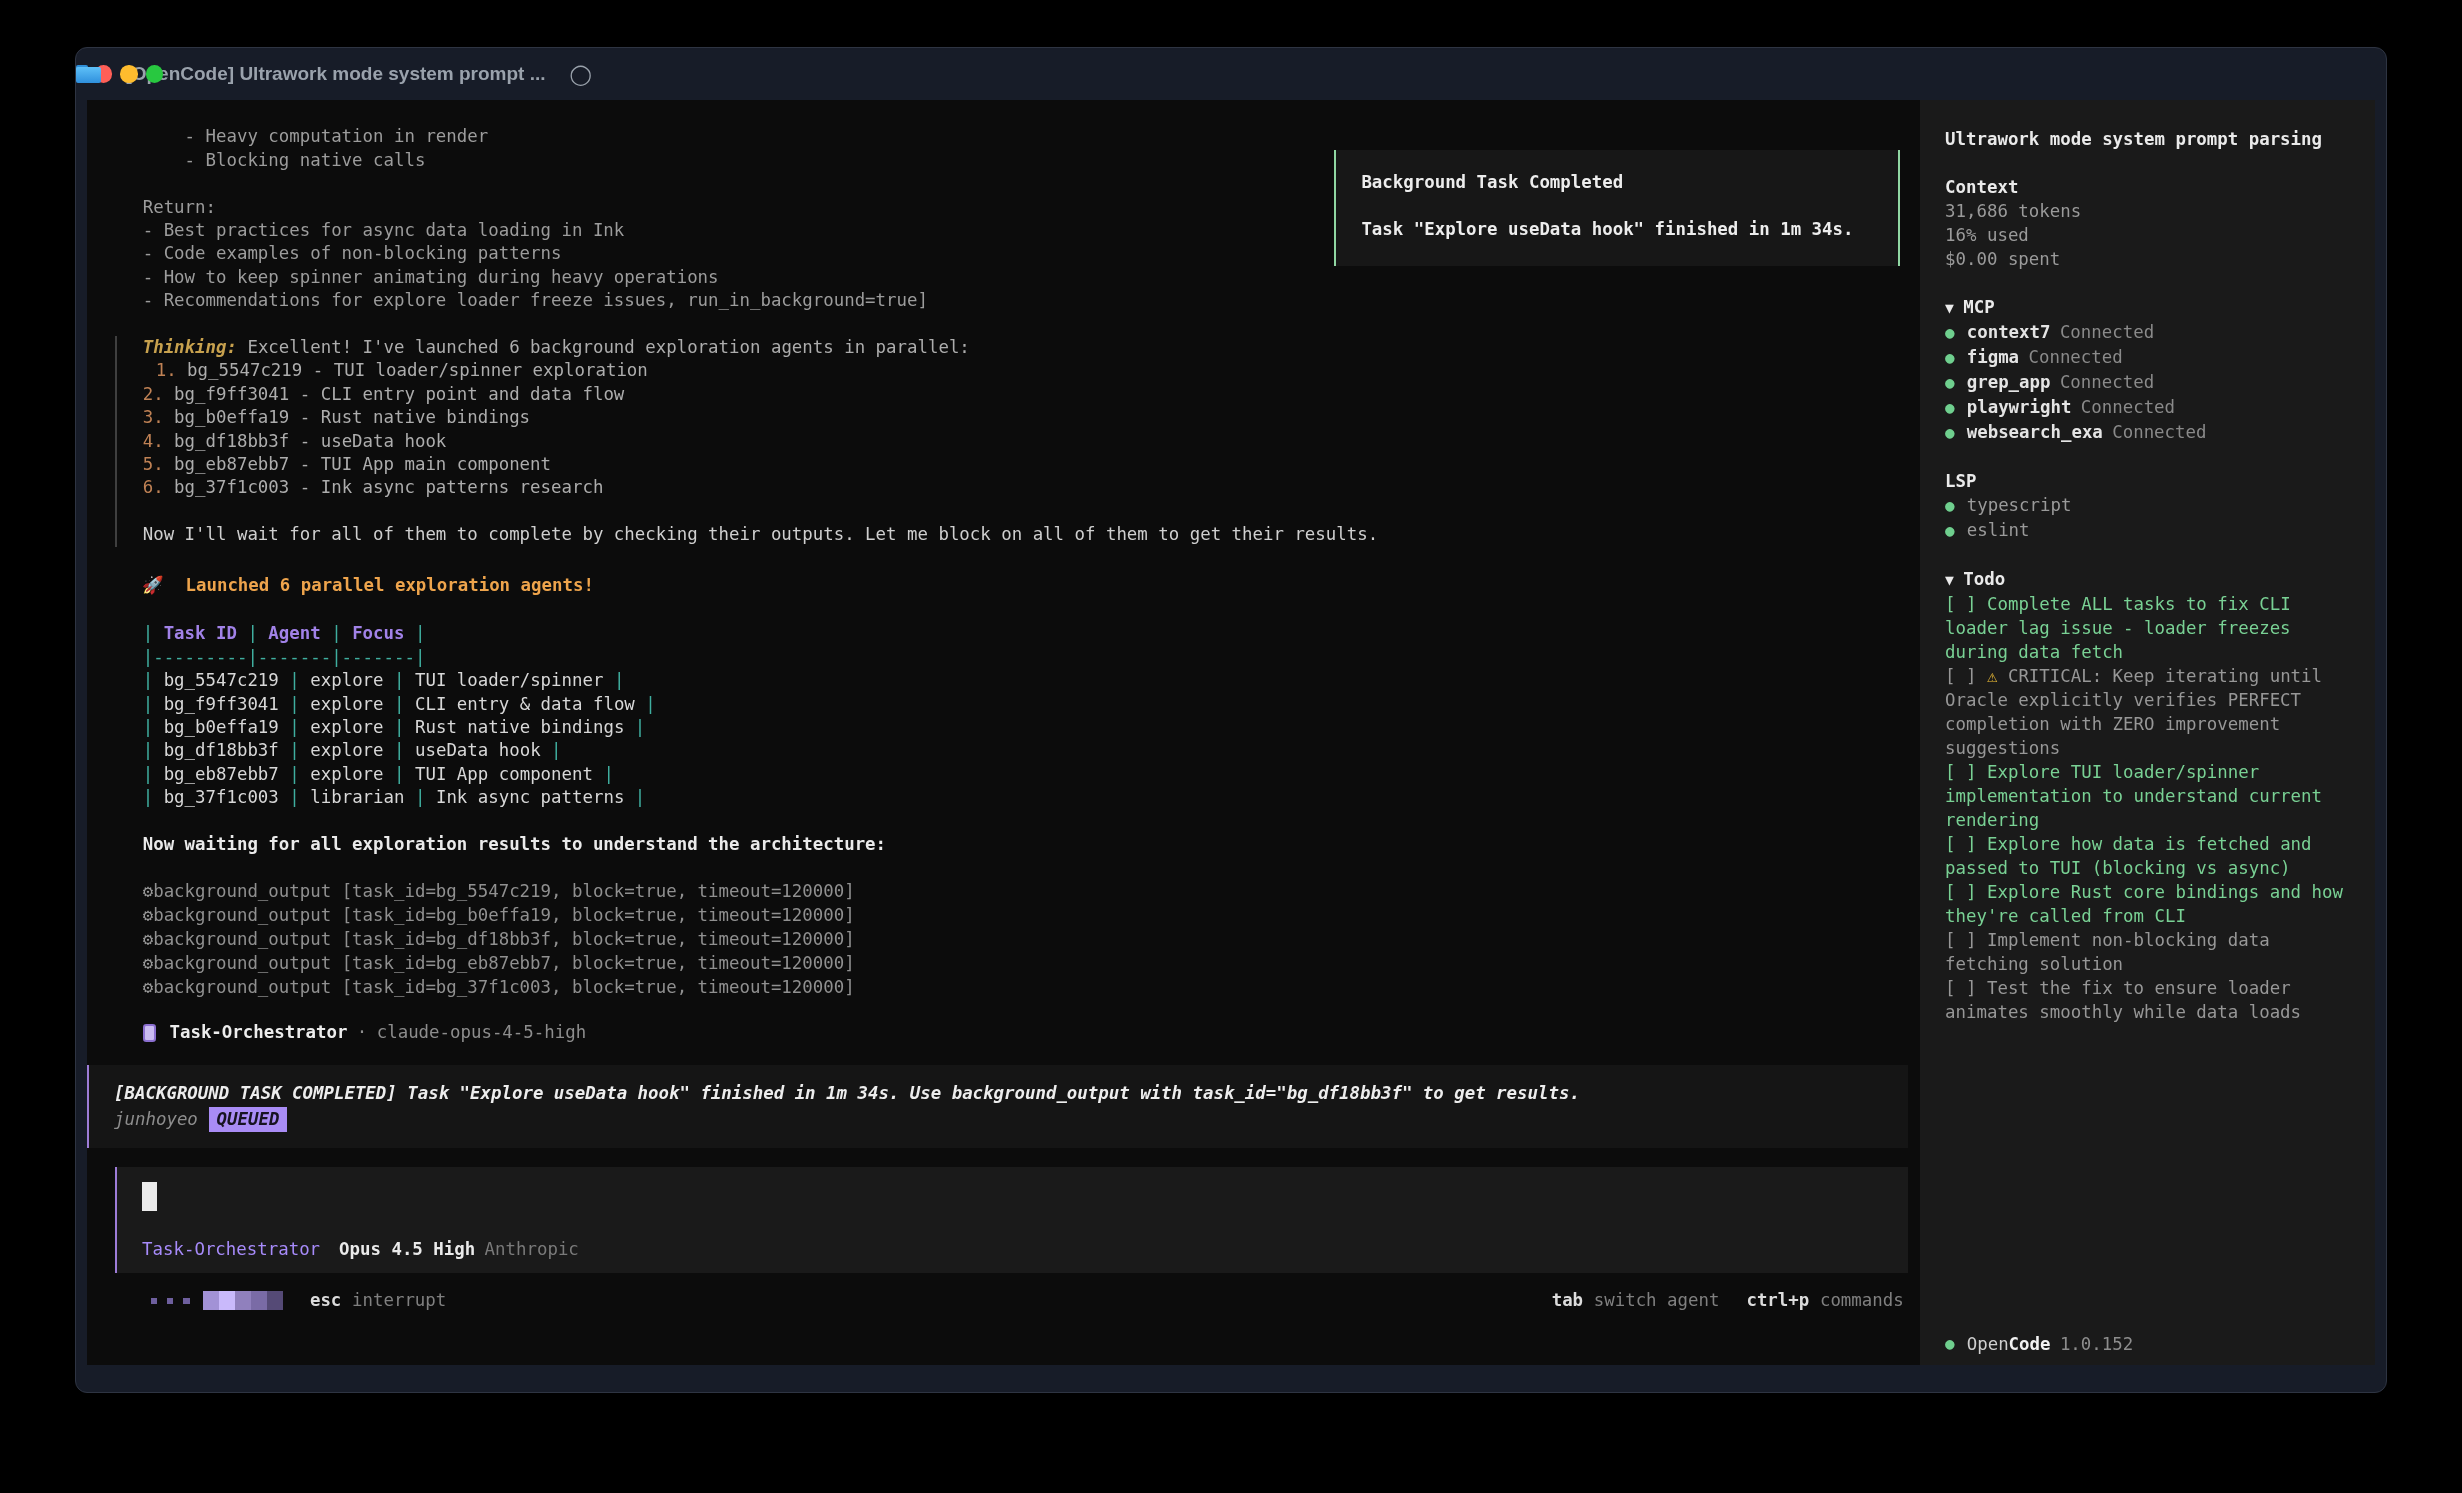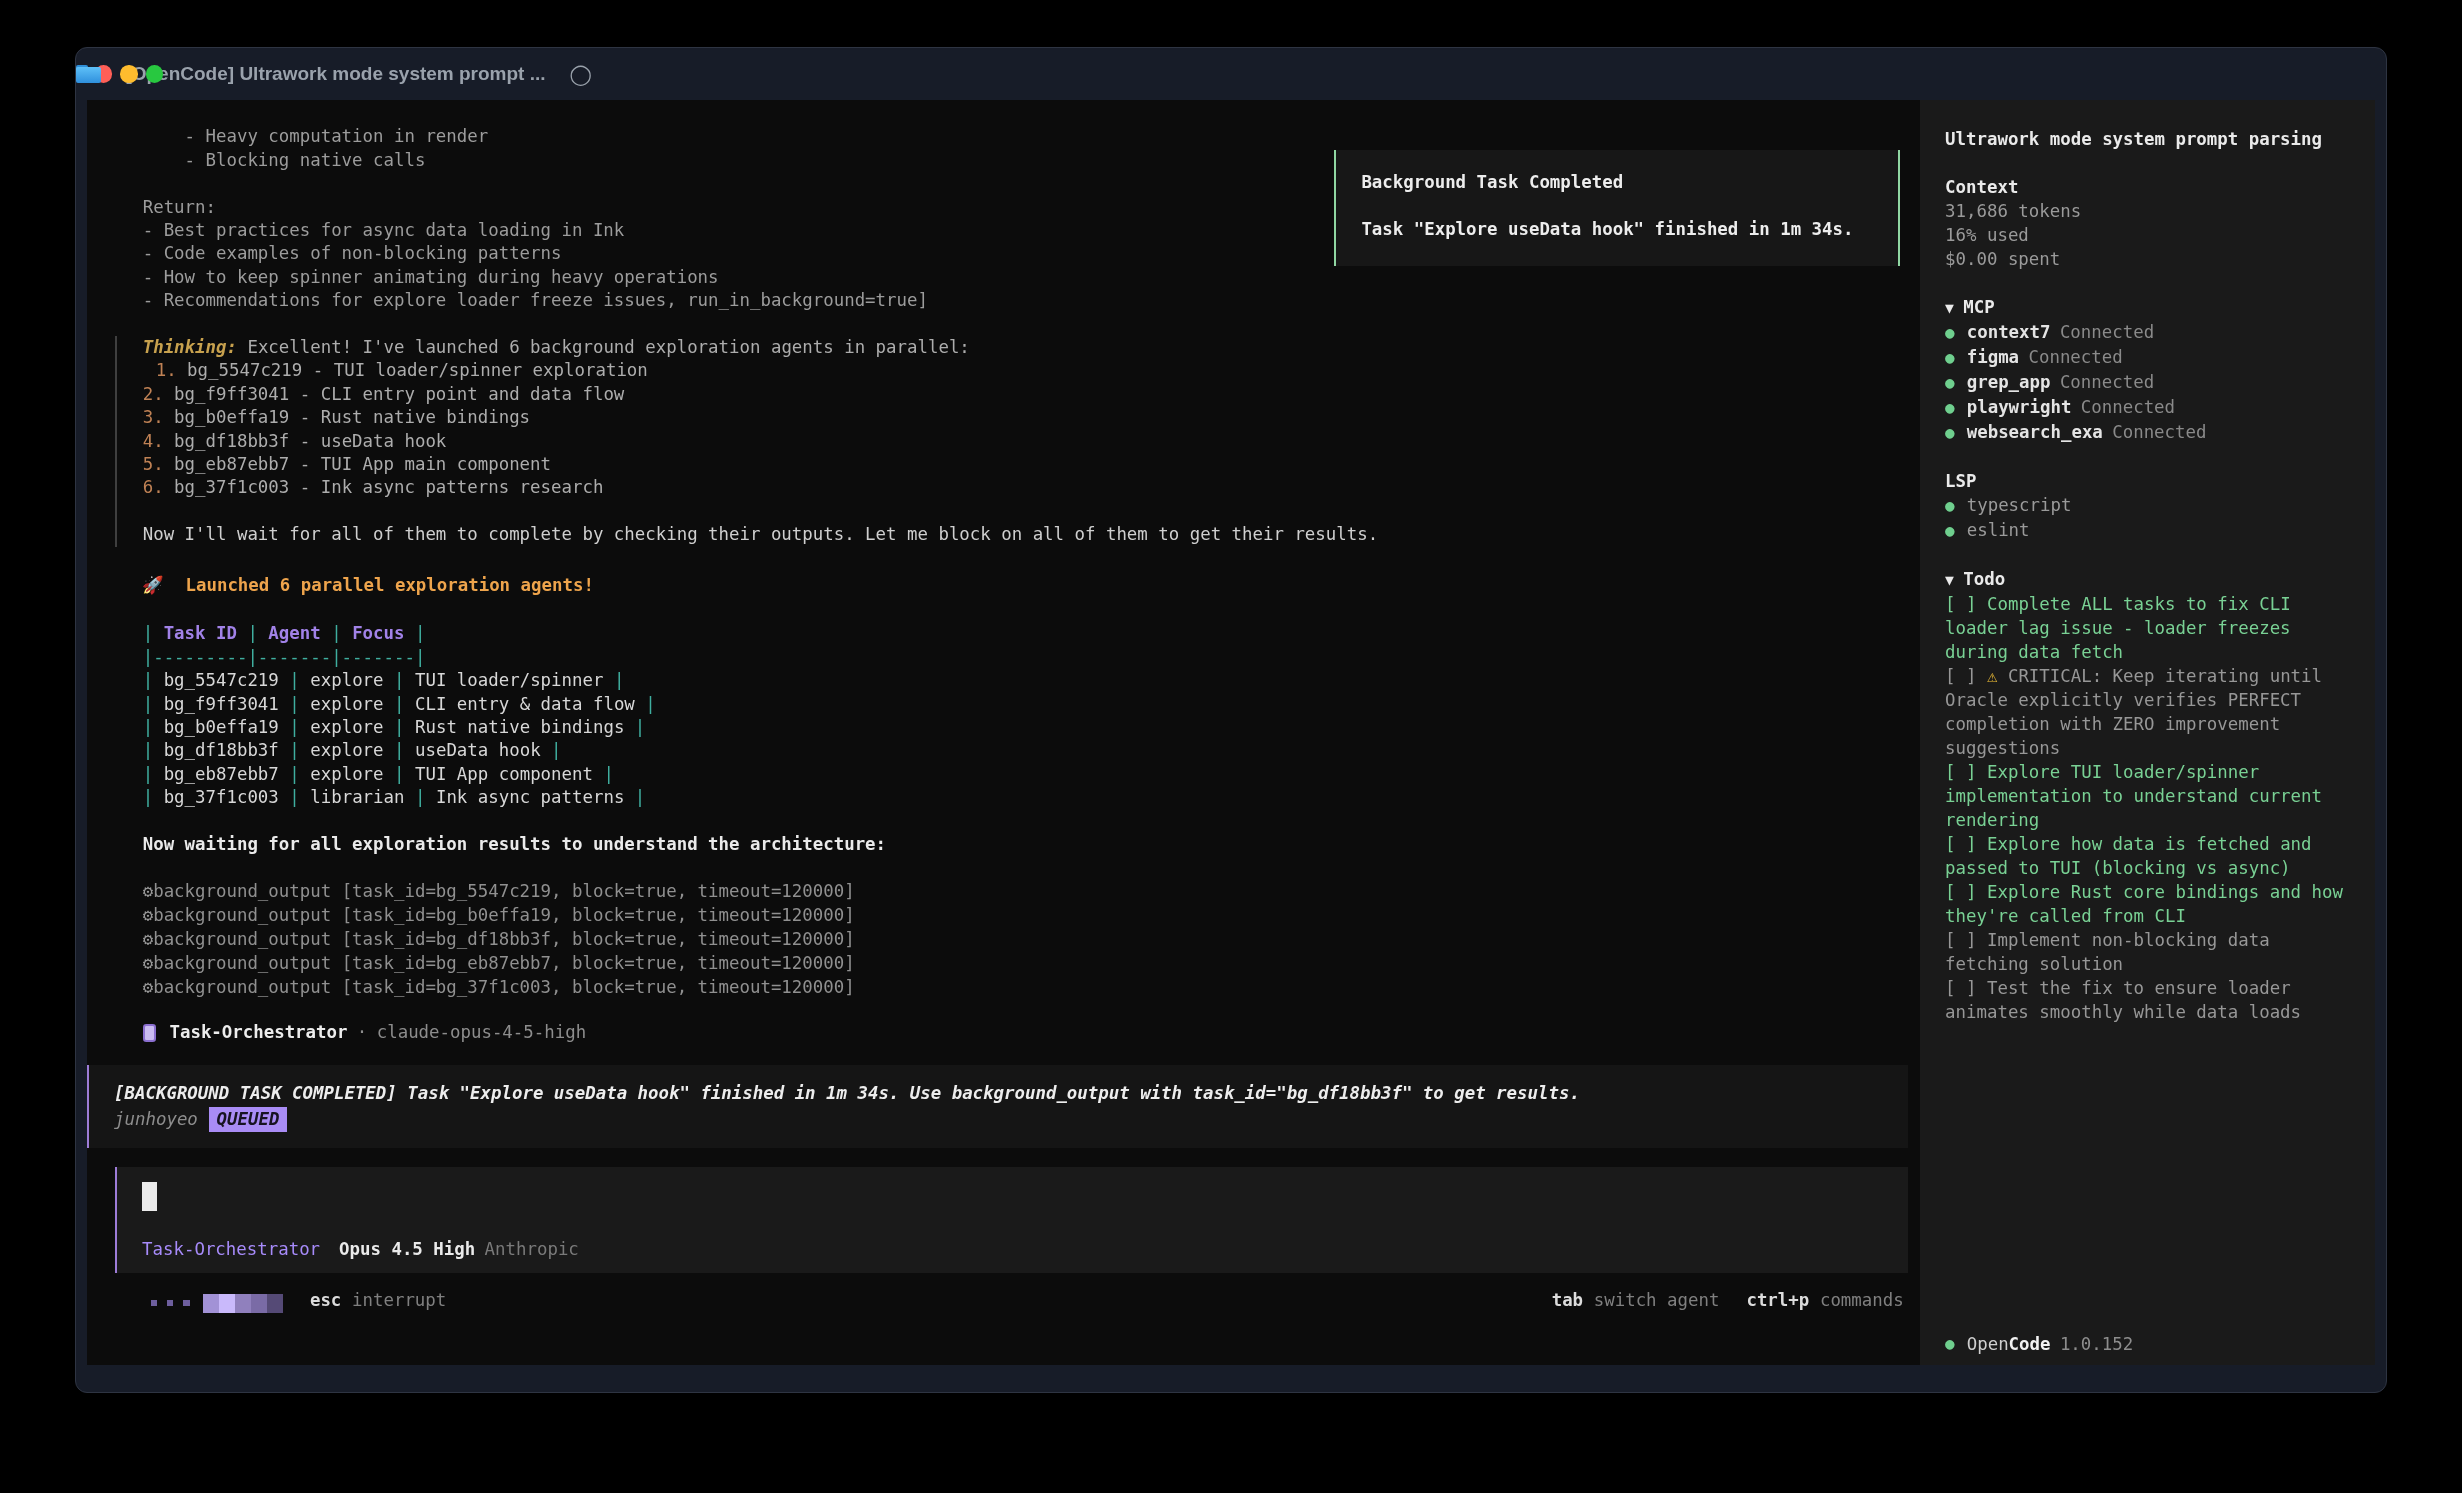--- a/index.html
+++ b/index.html
@@ -84,21 +84,21 @@
     margin-top:19px; margin-left:28px; margin-right:11.4px; height:106px;
     background:#1a1a1a; border-left:2.7px solid #9d7cd8;
     padding:14.7px 0 12px 25.4px; display:flex; flex-direction:column;
   }
   .cursor-block { width:14.7px; height:29px; background:#ebebeb; }
   .input-meta { margin-top:auto; display:flex; align-items:center; gap:0; }
   .im-agent { color:#a78bfa; }
   .im-model { color:#eaeaea; font-weight:bold; margin-left:19px; }
   .im-provider { color:#7a7a7a; margin-left:9.4px; }
 
-  .status-row { margin-top:16px; margin-left:64px; margin-right:16px; display:flex; align-items:flex-end; }
+  .status-row { margin-top:16px; margin-left:64px; margin-right:16px; display:flex; align-items:center; }
   .spinner { display:flex; align-items:center; }
   .sp-dot { width:6.7px; height:6.7px; background:#6e5f9e; margin-right:9.4px; }
   .sp-blocks { display:flex; margin-left:4px; }
   .sp-b { width:16px; height:19px; }
   .sp-b:nth-child(1){ background:#a292d6; }
   .sp-b:nth-child(2){ background:#c9b9fb; }
   .sp-b:nth-child(3){ background:#9080bd; }
   .sp-b:nth-child(4){ background:#7a6ba6; }
   .sp-b:nth-child(5){ background:#554a76; }
   .key { color:#dcdcdc; font-weight:bold; }

